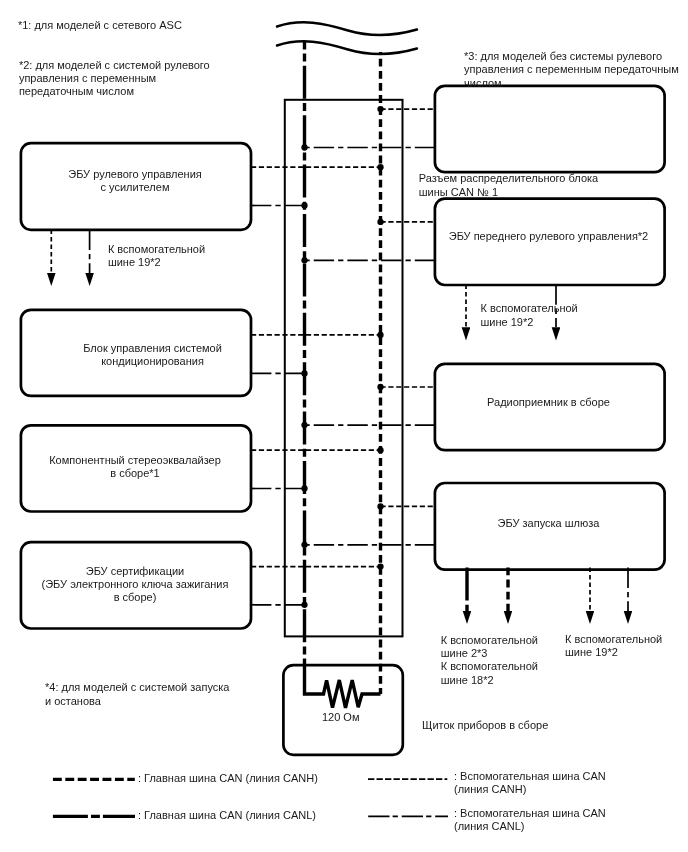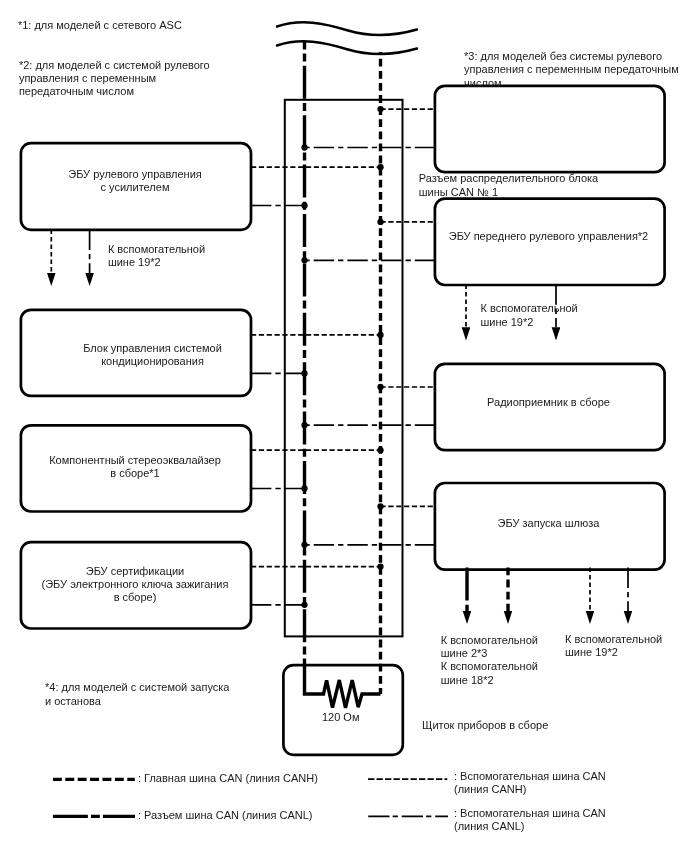--- a/index.html
+++ b/index.html
@@ -128,18 +128,18 @@
 шине 19*2</div>
 <div class="label" style="left:440.7px;top:634px;">К вспомогательной
 шине 2*3
 К вспомогательной
 шине 18*2</div>
 <div class="label" style="left:565px;top:632.5px;">К вспомогательной
 шине 19*2</div>
 <div class="label" style="left:340.7px;top:711.4px;transform:translateX(-50%);text-align:center;">120 Ом</div>
 <div class="label" style="left:422.1px;top:718.8px;">Щиток приборов в сборе</div>
 <div class="label" style="left:138px;top:772px;">: Главная шина CAN (линия CANH)</div>
-<div class="label" style="left:138px;top:809px;">: Разъем шина CAN (линия CANL)</div>
+<div class="label" style="left:138px;top:809px;">: Главная шина CAN (линия CANL)</div>
 <div class="label" style="left:454px;top:770px;">: Вспомогательная шина CAN
 (линия CANH)</div>
 <div class="label" style="left:454px;top:807px;">: Вспомогательная шина CAN
 (линия CANL)</div>
 </div>
 
 </body></html>

